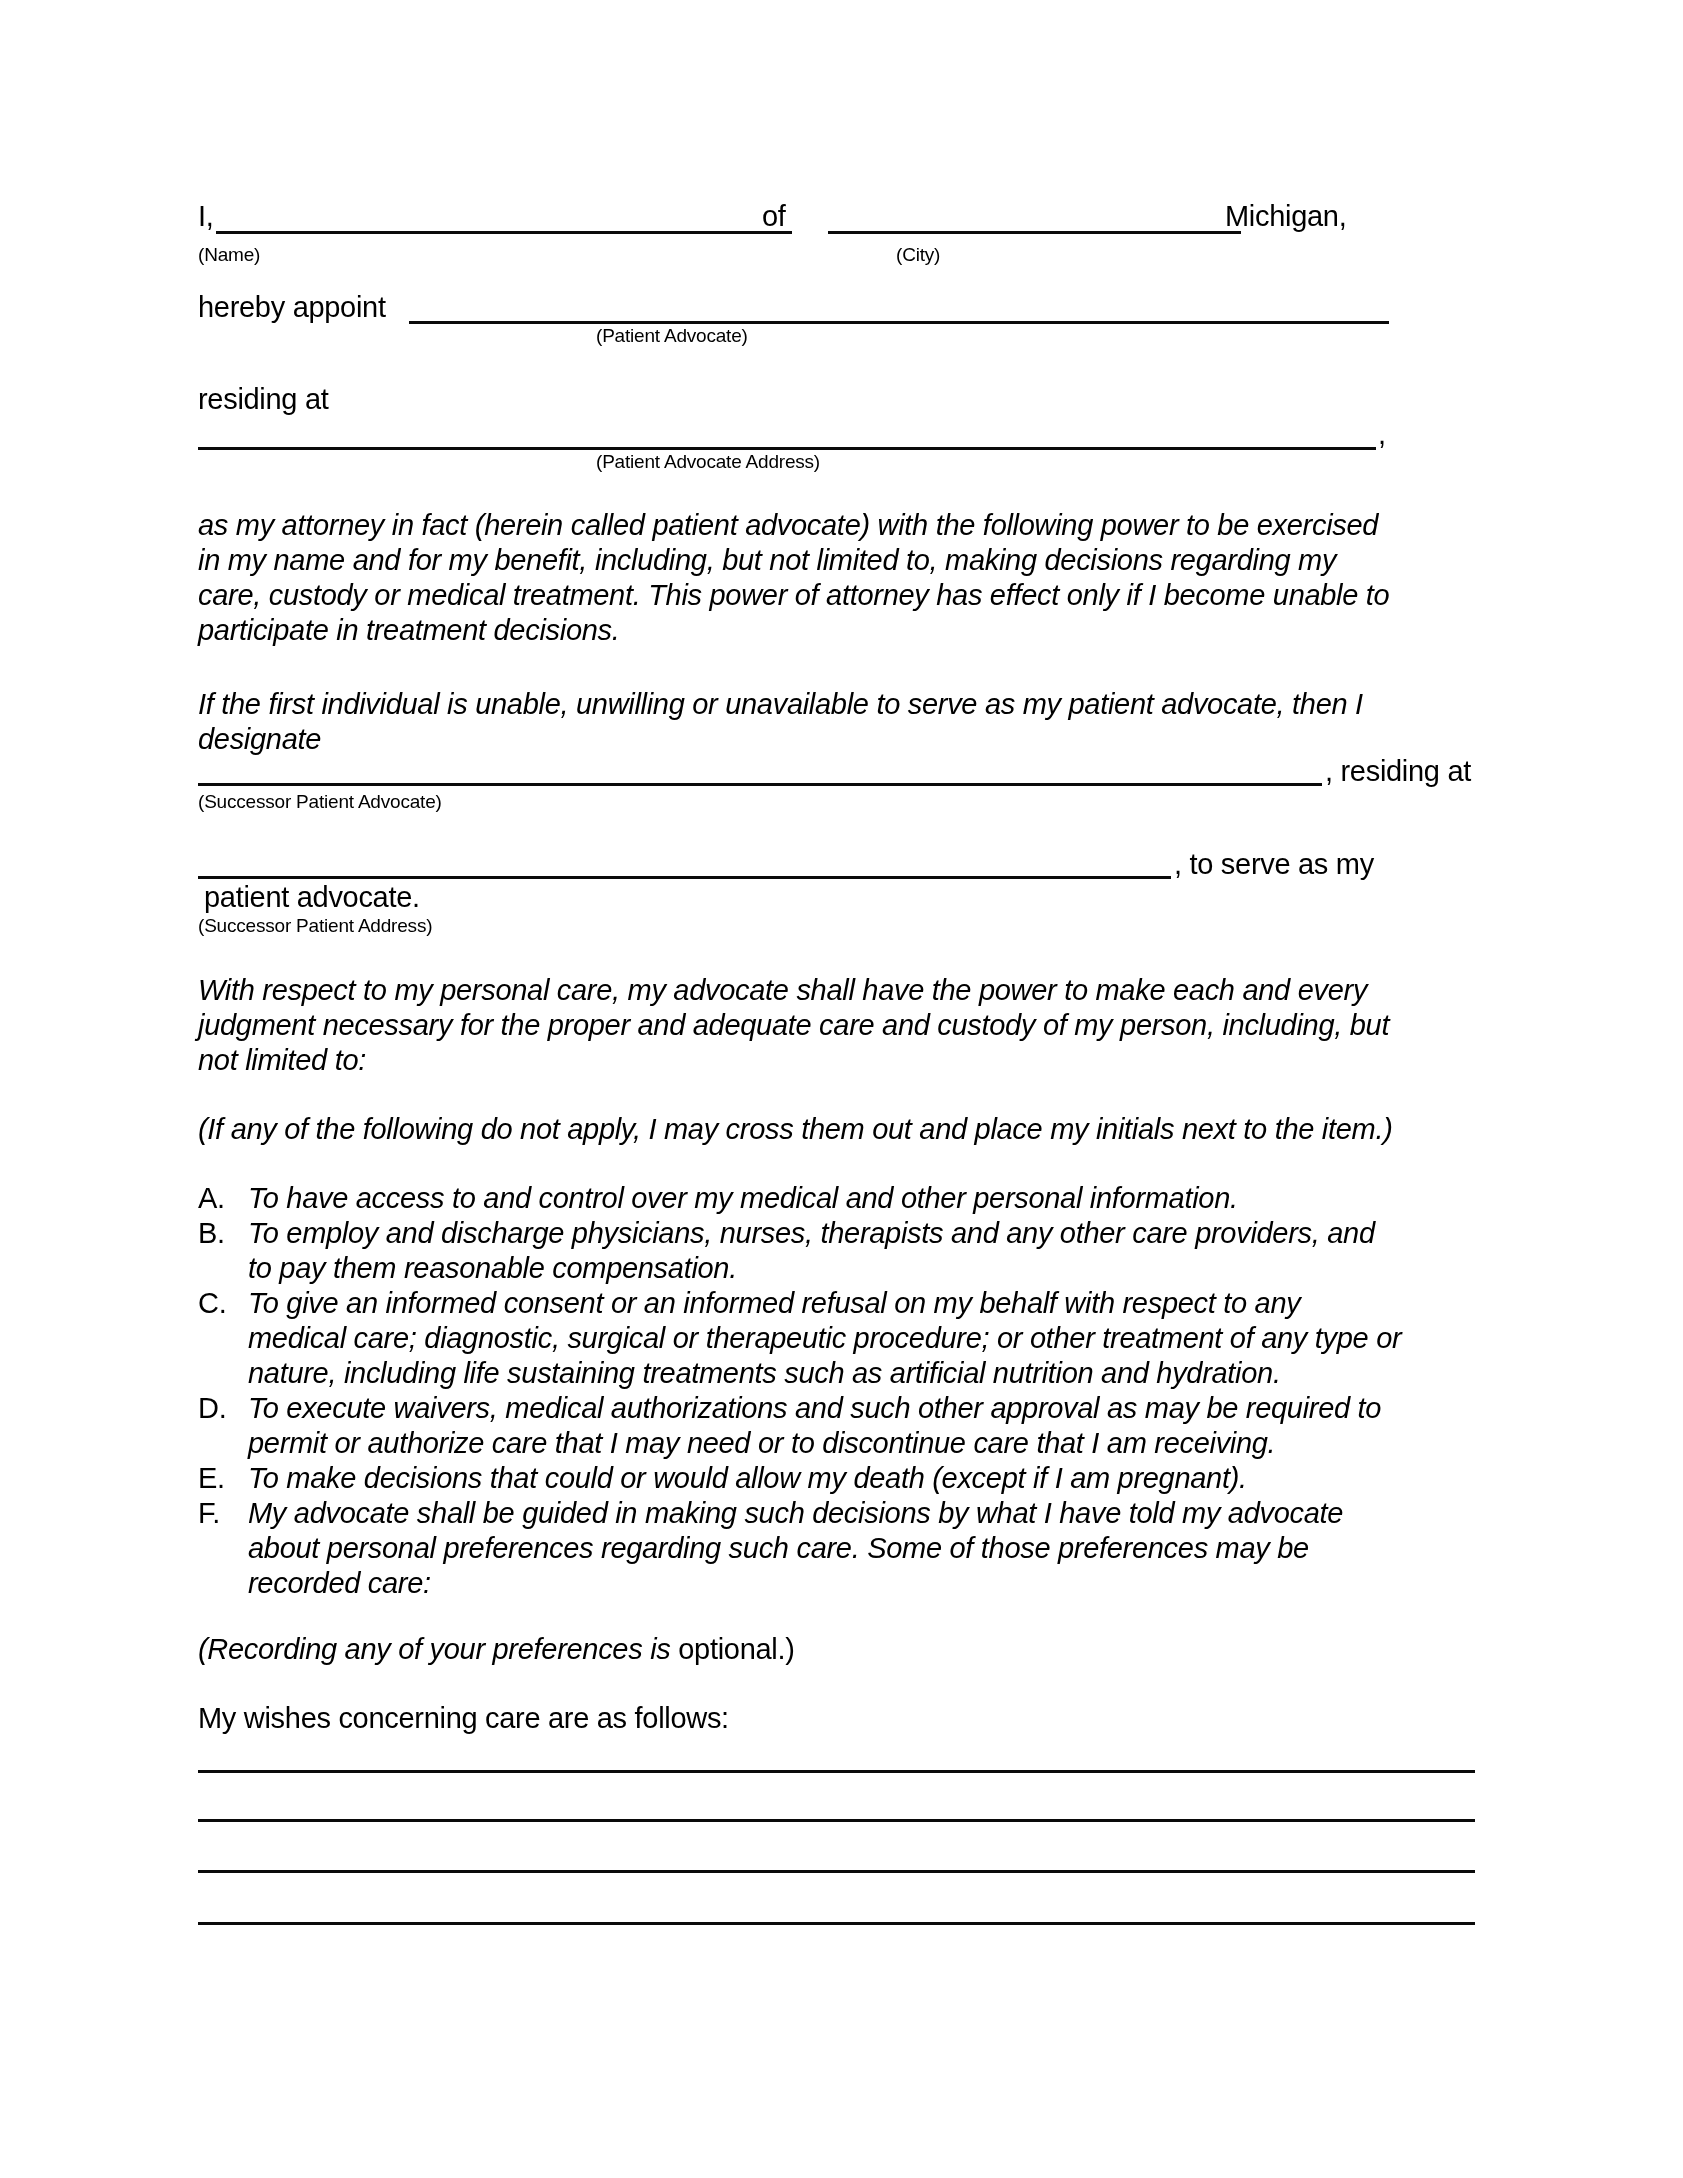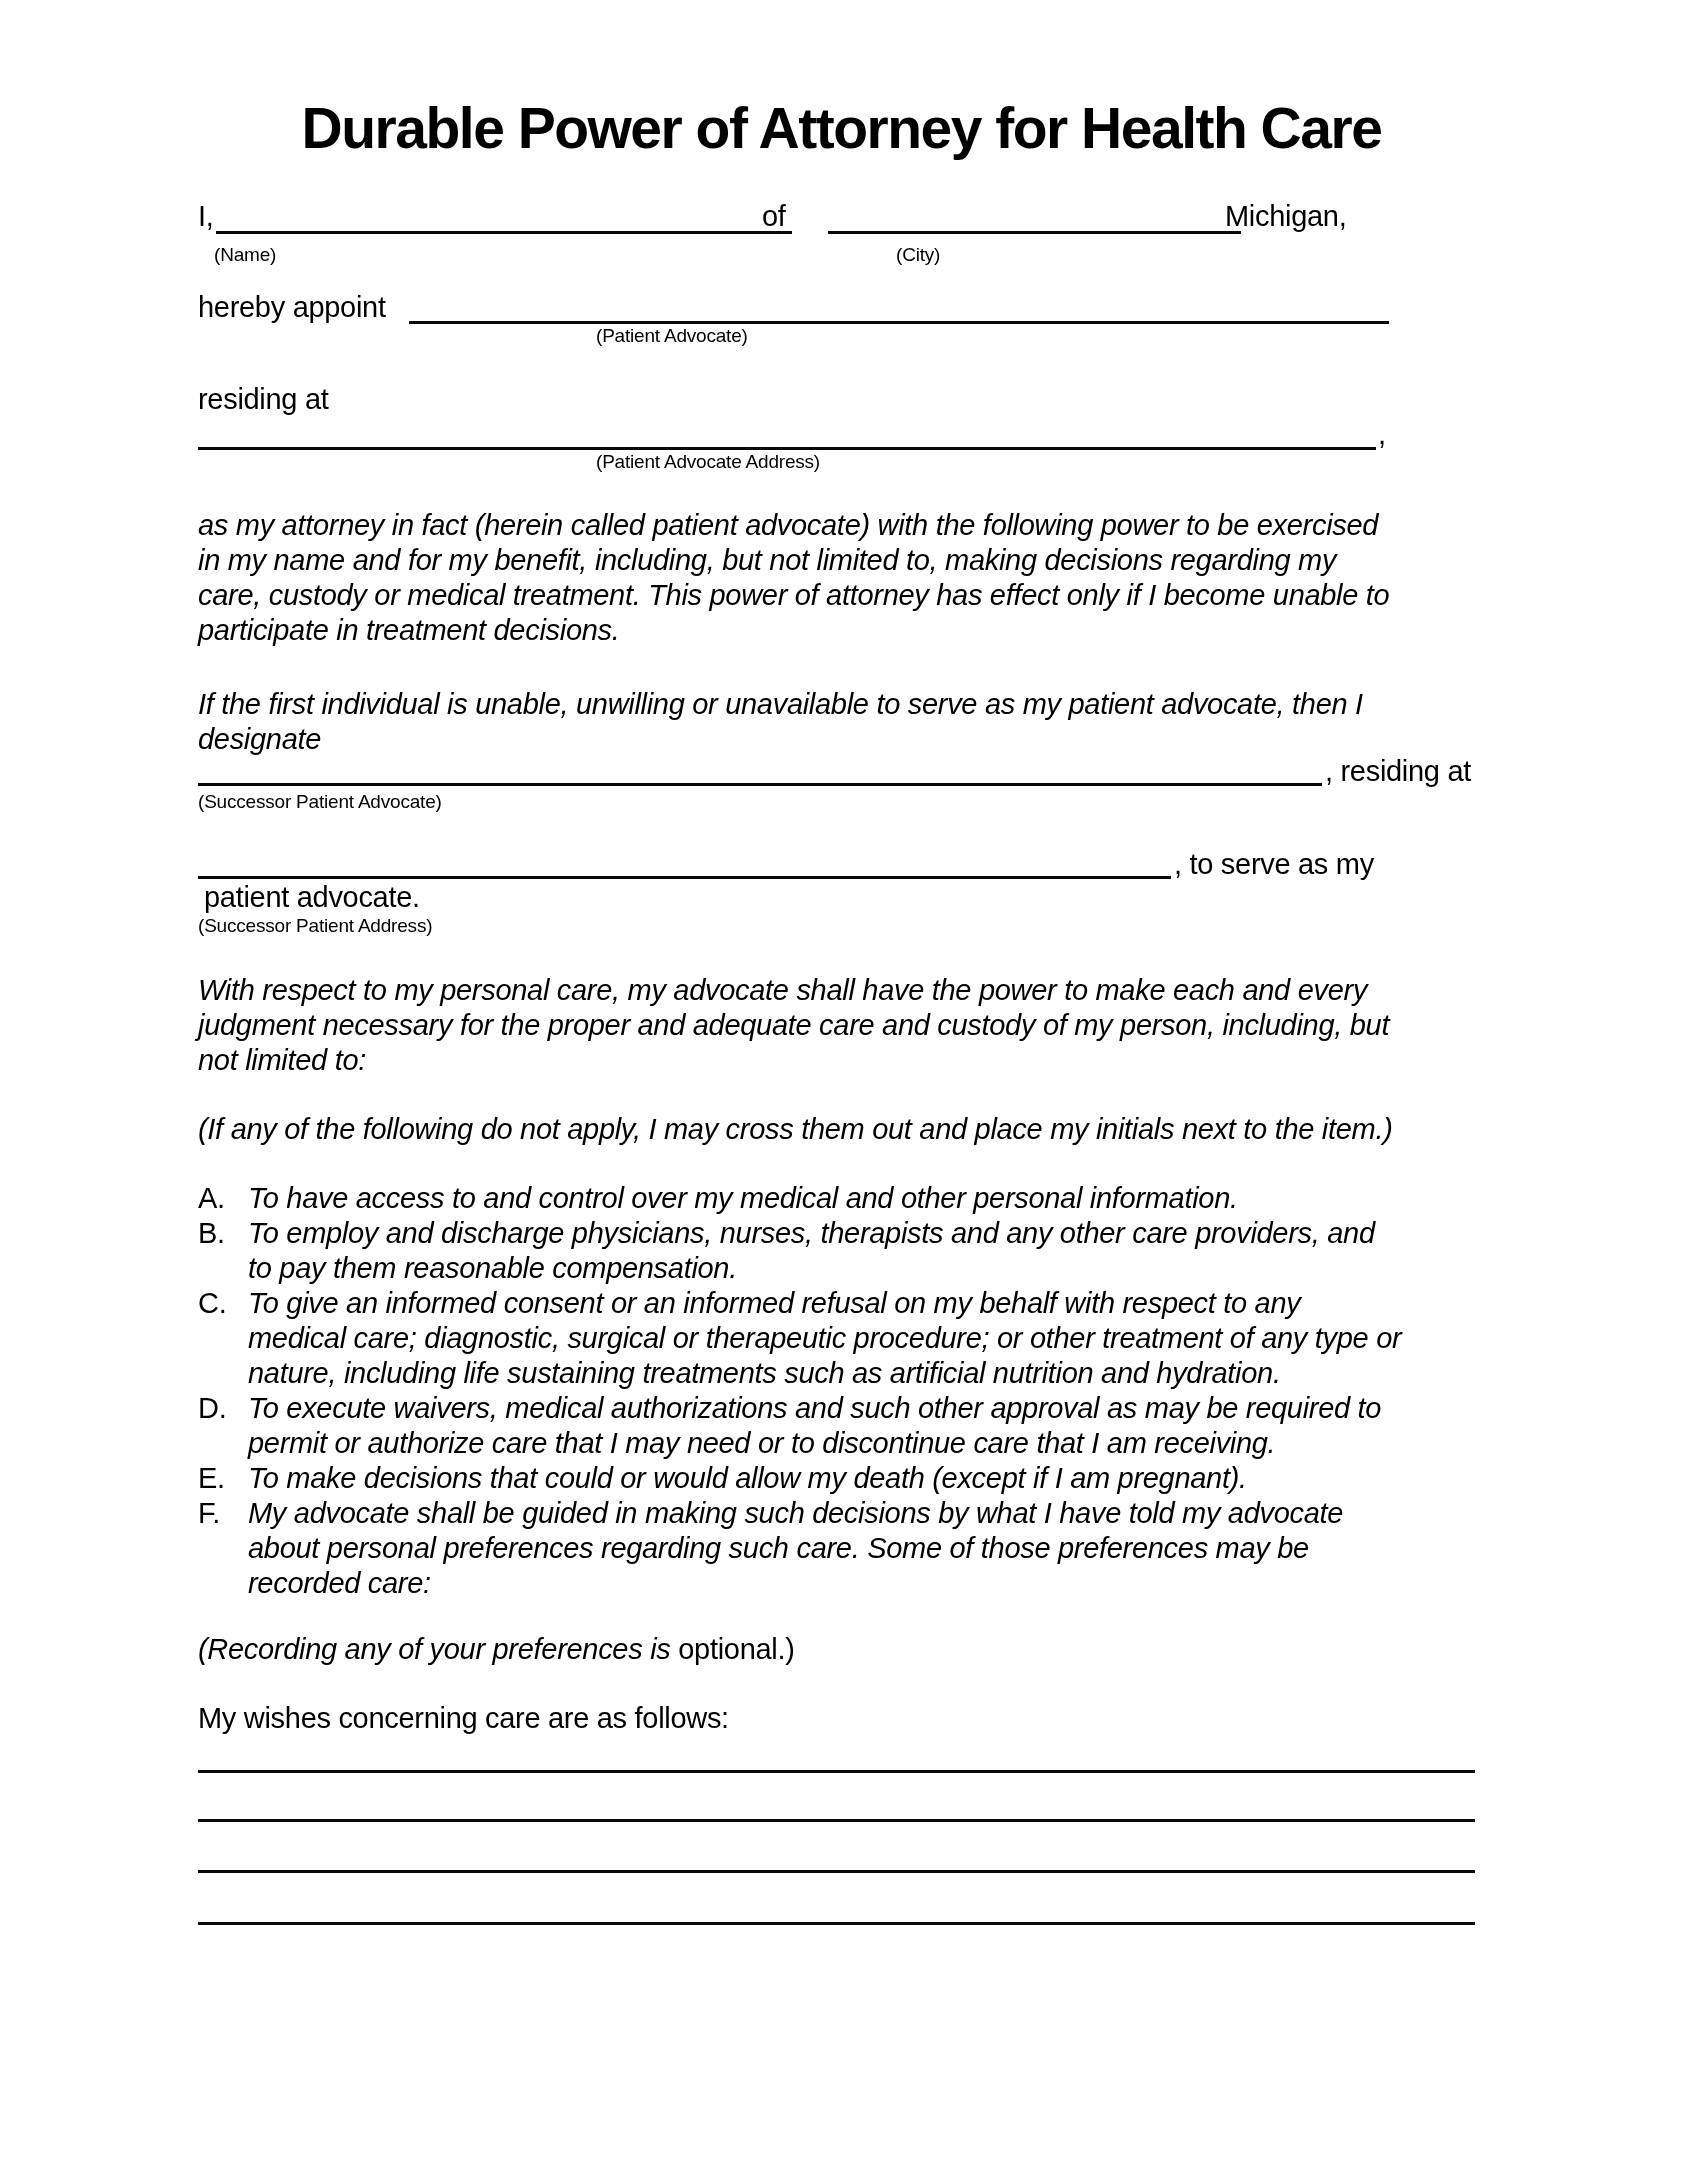--- a/index.html
+++ b/index.html
@@ -58,28 +58,27 @@
     font-size: 29px;
     line-height: 35px;
     letter-spacing: -0.3px;
   }
 </style>
 </head>
 <body>
 
 <div class="page">
 
-  <div class="title">Durable Power of Attorney for Health Care</div>
 
   <span class="t" style="left:198px; top:199px;">I,</span>
   <div class="rule" style="left:216px; top:231px; width:576px;"></div>
   <span class="t" style="left:762px; top:199px;">of</span>
   <div class="rule" style="left:828px; top:231px; width:413px;"></div>
   <span class="t" style="left:1209px; top:199px;margin-left:16px;">Michigan,</span>
-  <span class="cap" style="left:214px; top:244px;">(Name)</span>
+  <span class="cap" style="left:198px; top:244px;">(Name)</span>
   <span class="cap" style="left:896px; top:244px;">(City)</span>
 
   <span class="t" style="left:198px; top:290px;">hereby appoint</span>
   <div class="rule" style="left:409px; top:321px; width:980px;"></div>
   <span class="cap" style="left:596px; top:325px;">(Patient Advocate)</span>
 
   <span class="t" style="left:198px; top:382px;">residing at</span>
   <div class="rule" style="left:198px; top:447px; width:1178px;"></div>
   <span class="t" style="left:1378px; top:417px;">,</span>
   <span class="cap" style="left:596px; top:451px;">(Patient Advocate Address)</span>

